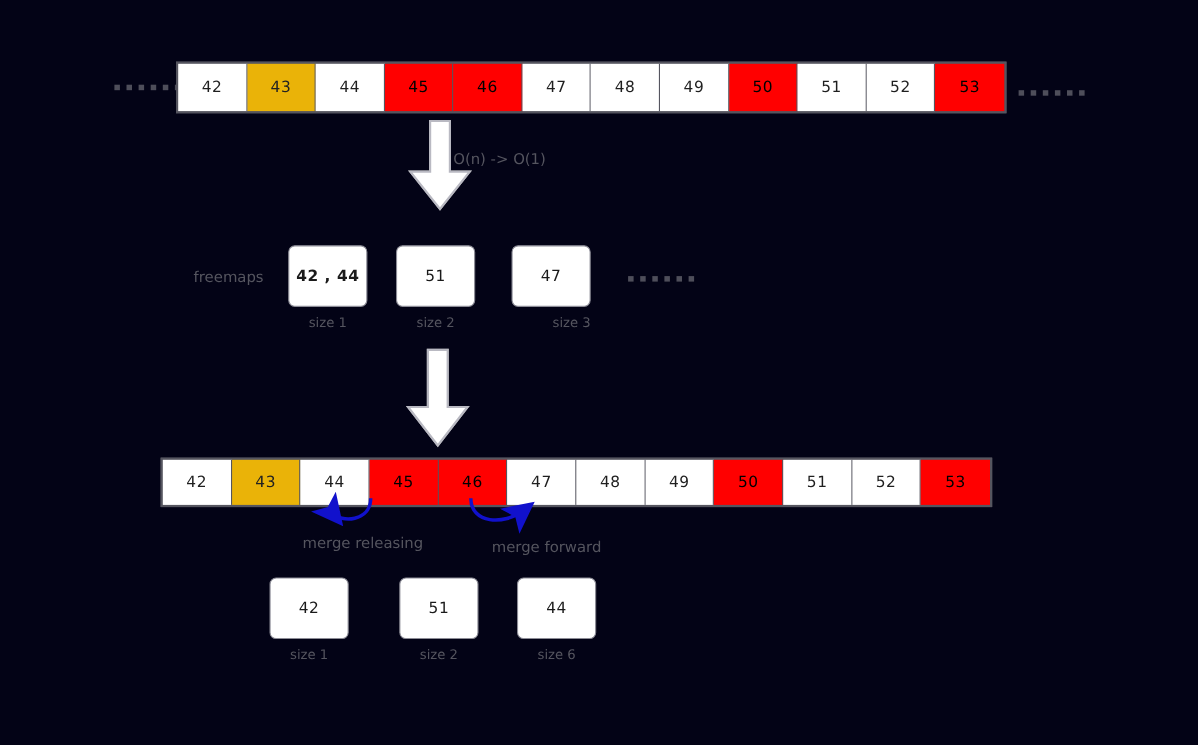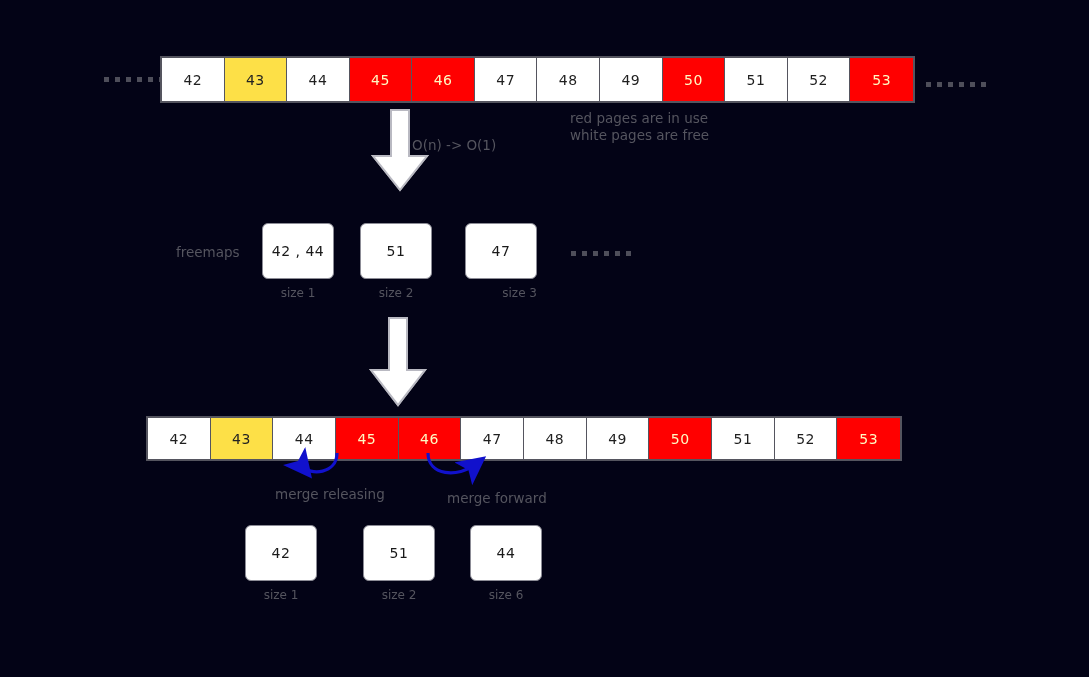--- a/index.html
+++ b/index.html
@@ -36,22 +36,22 @@
     align-items: center;
     justify-content: center;
     font-size: 14px;
     letter-spacing: .5px;
     color: #1a1a1a;
     background: #ffffff;
     border-right: 1px solid #55555f;
   }
   .cell:last-child { border-right: none; }
   .cell.free  { background: #ffffff; color: #1f1f1f; }
-  .cell.used  { background: #ff0000; color: #fef9c3; }
-  .cell.used2 { background: #fde047; color: #222222; }
+  .cell.used  { background: #ff0000; color: #000000; }
+  .cell.used2 { background: #eab308; color: #222222; }
 
   #strip-top    { left: 160px; top: 56px;  width: 755px; height: 47px; }
   #strip-top .cell  { width: 63px; height: 43px; }
 
   #strip-bottom { left: 146px; top: 416px; width: 756px; height: 45px; }
   #strip-bottom .cell { width: 62.8px; height: 41px; }
 
   
   .dots {
     position: absolute;
@@ -93,21 +93,21 @@
   }
   .fm-cap {
     position: absolute;
     font-size: 12px;
     color: #55555f;
     text-align: center;
     white-space: nowrap;
   }
 
   
-  #fmA0 { left: 262px; top: 223px; width: 72px; height: 56px; }
+  #fmA0 { left: 262px; top: 223px; width: 72px; height: 56px; font-weight: bold; }
   #fmA1 { left: 360px; top: 223px; width: 72px; height: 56px; }
   #fmA2 { left: 465px; top: 223px; width: 72px; height: 56px; }
   #capA0 { left: 262px; top: 286px; width: 72px; }
   #capA1 { left: 360px; top: 286px; width: 72px; }
   #capA2 { left: 465px; top: 286px; width: 72px; text-align: right; }
 
   
   #fmB0 { left: 245px; top: 525px; width: 72px; height: 56px; }
   #fmB1 { left: 363px; top: 525px; width: 72px; height: 56px; }
   #fmB2 { left: 470px; top: 525px; width: 72px; height: 56px; }
@@ -171,21 +171,20 @@
 
   <div class="dots" id="dots-right">
     <i></i>
       <i></i>
       <i></i>
       <i></i>
       <i></i>
       <i></i>
   </div>
 
-  <div class="note" id="note-legend"><span>red pages are in use</span><br><span>white pages are free</span></div>
 
   <svg class="bigarrow" id="arrow-1" width="60" height="85" viewBox="0 0 60 85">
     <polygon points="21,2 39,2 39,48 57,48 30,82 3,48 21,48" fill="#ffffff" stroke="#b9b9c2" stroke-width="2" stroke-linejoin="miter"></polygon>
   </svg>
   <div class="note" id="note-complexity">O(n) -&gt; O(1)</div>
 
   <div class="note" id="note-freemaps">freemaps</div>
 
   <div class="fm-box" id="fmA0">42 , 44</div>
   <div class="fm-box" id="fmA1">51</div>

